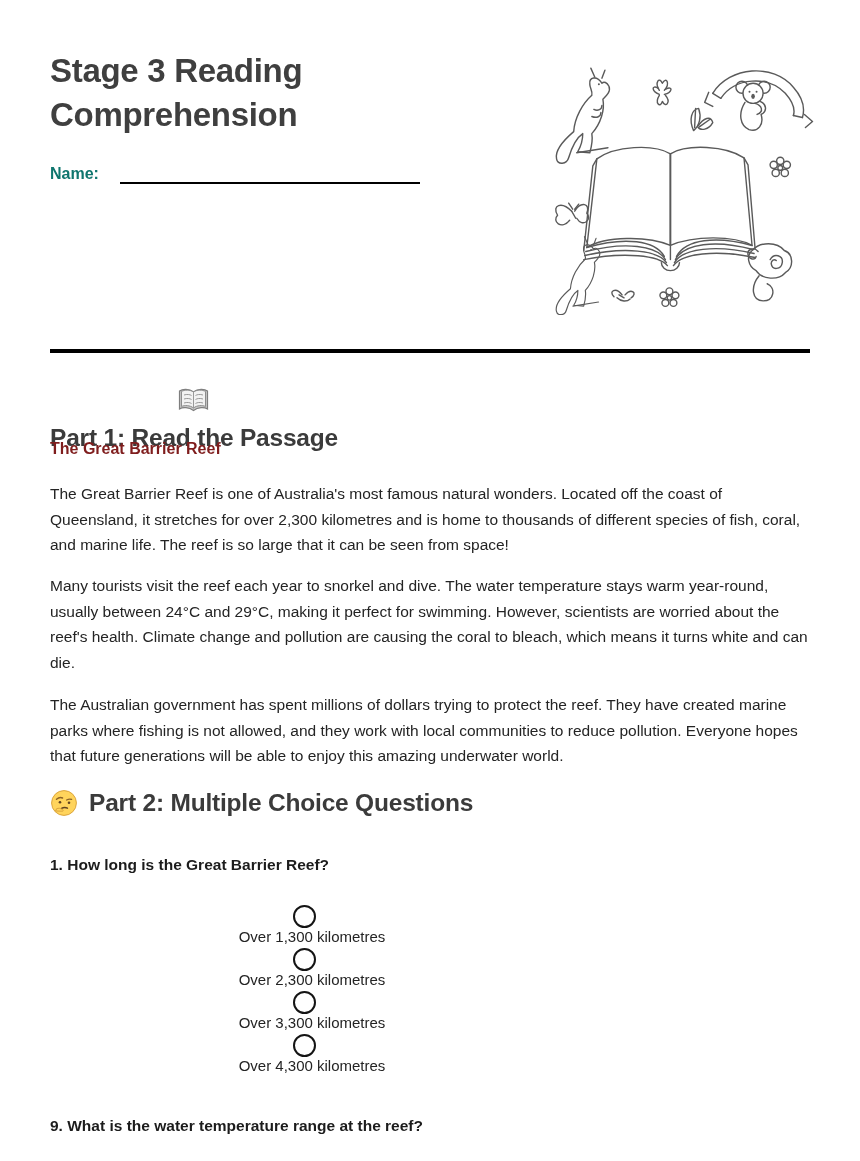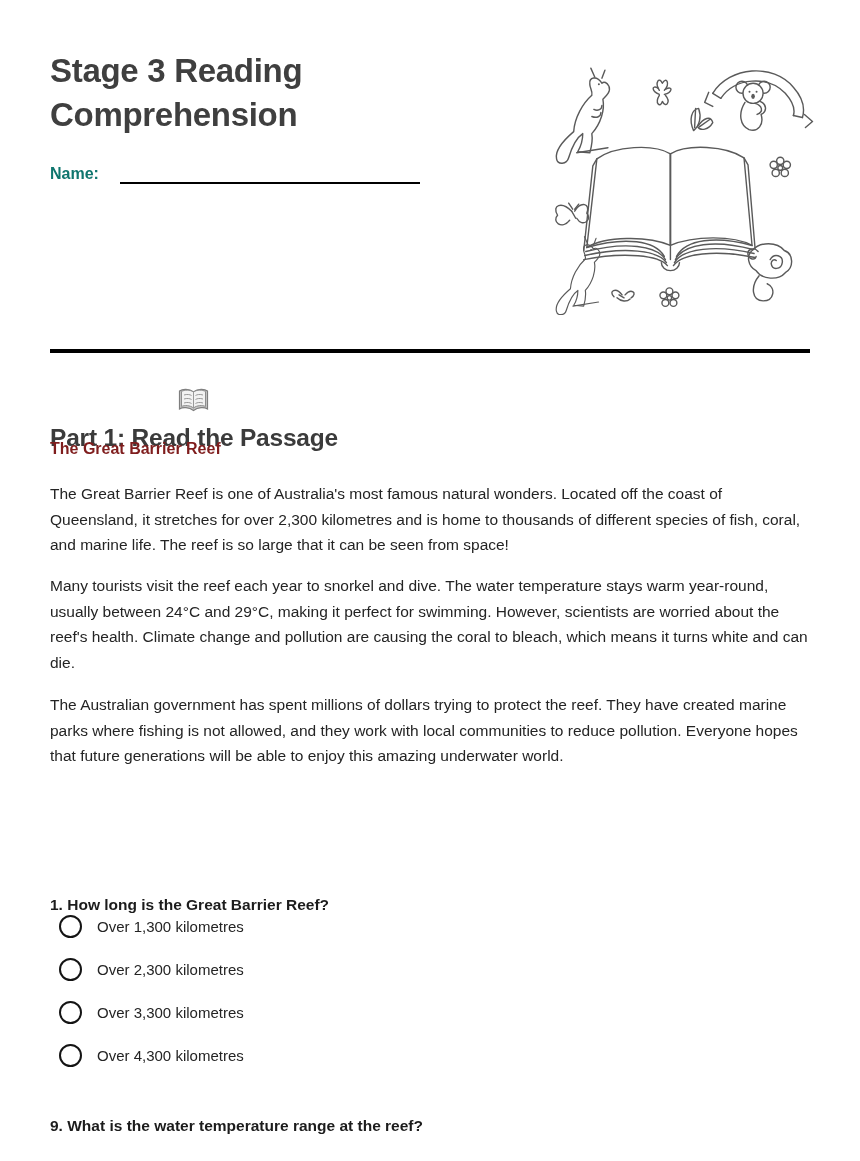--- a/index.html
+++ b/index.html
@@ -44,26 +44,27 @@
     position:absolute; left:50px; width:762px;
     font-size:15.5px; line-height:25.6px; color:#242424;
   }
   .para.p1 { top:481px; }
   .para.p2 { top:573px; }
   .para.p3 { top:692px; }
   .question {
     position:absolute; left:50px;
     font-size:15.5px; font-weight:bold; color:#1c1c1c;
   }
-  .question.q1 { top:896px; }
+  .question.q1 { top:856px; }
   .question.q2 { top:1117px; }
   .options { position:absolute; left:50px; top:905px; width:500px; }
   .option-row {
     height:43px; display:flex; align-items:center; padding-left:9px;
     cursor:pointer;
+    flex-direction:column;
   }
   .radio {
     width:23px; height:23px; border:2.5px solid #141414; border-radius:50%;
     background:#fff; flex:0 0 auto;
   }
   .option-label { margin-left:15px; font-size:15px; color:#242424; }
   svg { display:block; }
 </style>
 </head>
 <body>
@@ -184,20 +185,34 @@
     </span>
     <span>Part 1: Read the Passage</span>
   </h2>
 
   <div class="passage-title">The Great Barrier Reef</div>
 
   <p class="para p1">The Great Barrier Reef is one of Australia's most famous natural wonders. Located off the coast of Queensland, it stretches for over 2,300 kilometres and is home to thousands of different species of fish, coral, and marine life. The reef is so large that it can be seen from space!</p>
   <p class="para p2">Many tourists visit the reef each year to snorkel and dive. The water temperature stays warm year-round, usually between 24°C and 29°C, making it perfect for swimming. However, scientists are worried about the reef's health. Climate change and pollution are causing the coral to bleach, which means it turns white and can die.</p>
   <p class="para p3">The Australian government has spent millions of dollars trying to protect the reef. They have created marine parks where fishing is not allowed, and they work with local communities to reduce pollution. Everyone hopes that future generations will be able to enjoy this amazing underwater world.</p>
 
+  <h2 class="section-heading heading-part2">
+    <span aria-label="thinking-face-icon">
+      <svg width="28" height="28" viewBox="0 0 28 28">
+        <circle cx="14" cy="14" r="12.4" fill="#ffd45c" stroke="#dca53c" stroke-width="1"></circle>
+        <path d="M6.5 10.2 Q9.5 7.6 12.6 9" stroke="#8a6228" stroke-width="1.4" fill="none" stroke-linecap="round"></path>
+        <path d="M16.6 11 Q19.2 9.6 21.6 10.4" stroke="#8a6228" stroke-width="1.4" fill="none" stroke-linecap="round"></path>
+        <circle cx="10" cy="13.2" r="1.3" fill="#5f4220"></circle>
+        <circle cx="19" cy="13.8" r="1.3" fill="#5f4220"></circle>
+        <path d="M11.5 19.4 Q14.5 17.8 17.5 19.2" stroke="#5f4220" stroke-width="1.4" fill="none" stroke-linecap="round"></path>
+        <path d="M5.5 22 Q6 18.6 9.2 19.2 L12.5 20.4 Q13.8 21 12.8 22.2 Z" fill="#ffd45c" stroke="#dca53c" stroke-width="1"></path>
+      </svg>
+    </span>
+    <span>Part 2: Multiple Choice Questions</span>
+  </h2>
 
   <div class="question q1">1. How long is the Great Barrier Reef?</div>
 
   <div class="options">
     <div class="option-row">
       <span class="radio"></span>
       <span class="option-label">Over 1,300 kilometres</span>
     </div>
     <div class="option-row">
       <span class="radio"></span>

